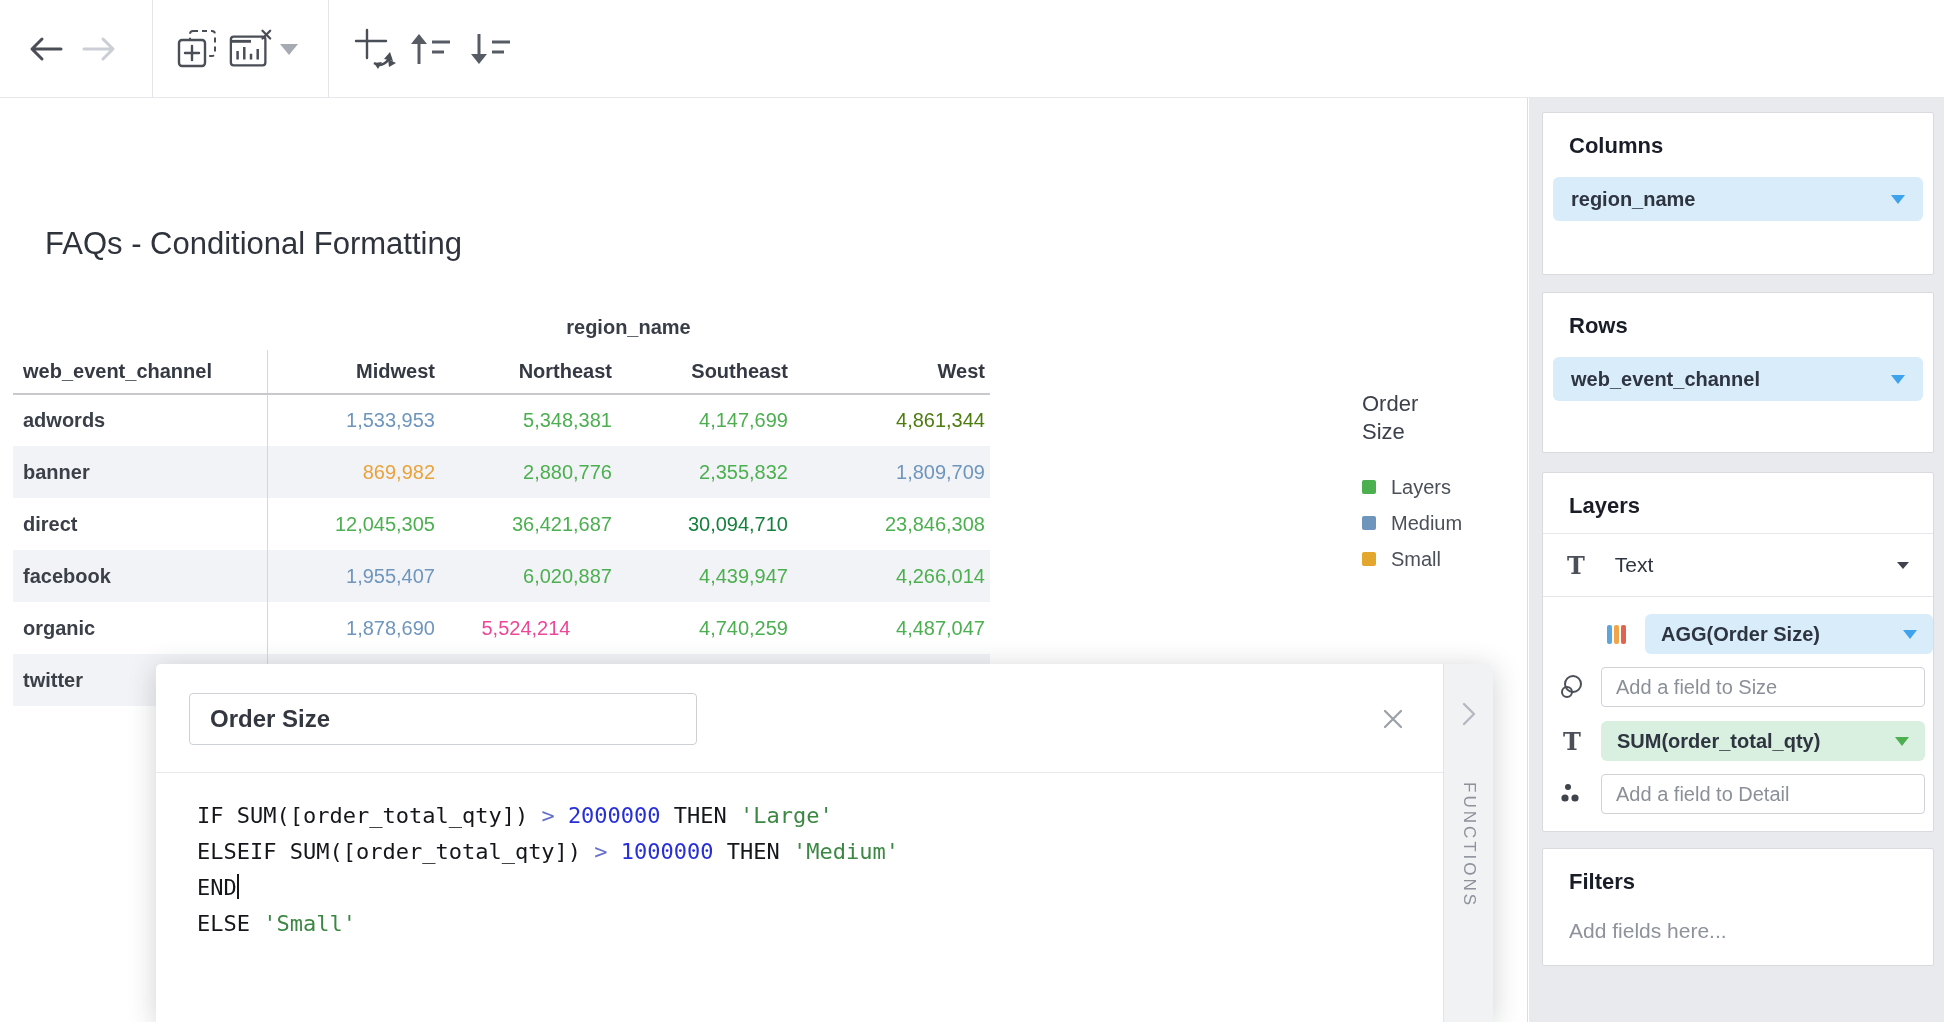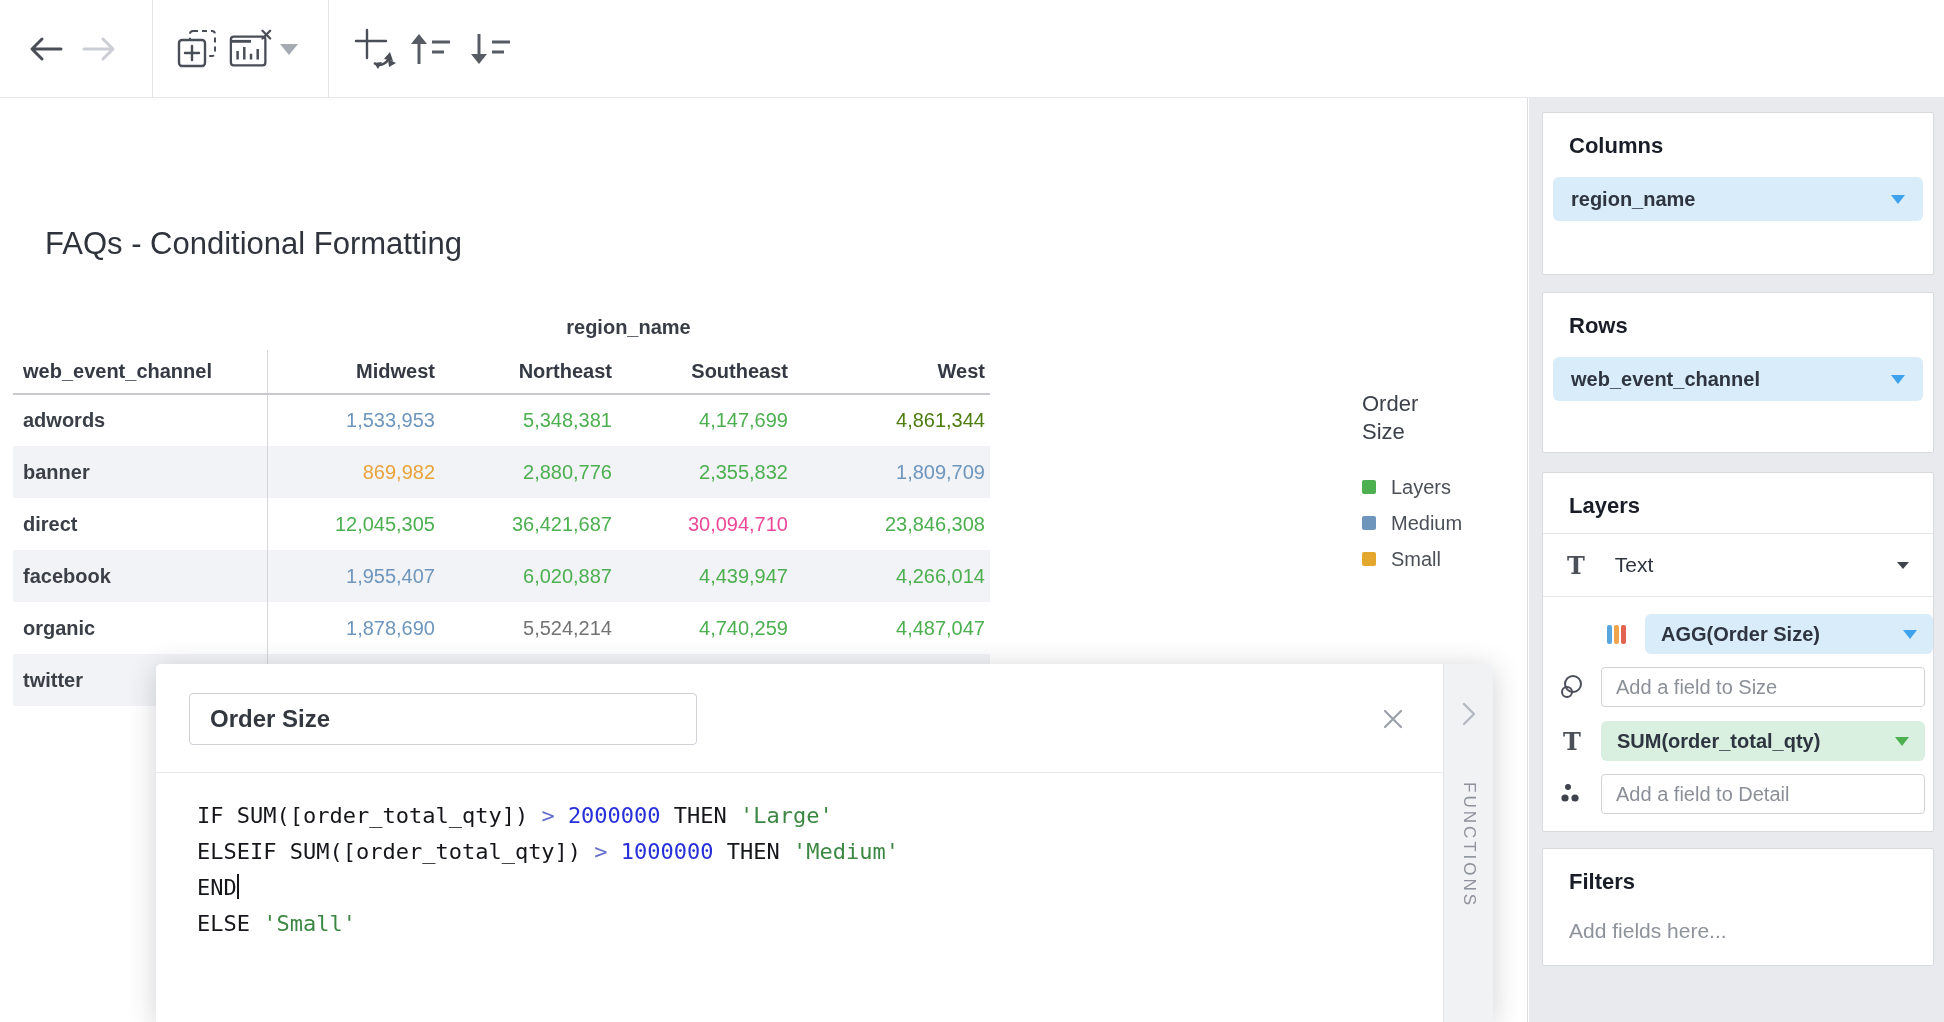--- a/index.html
+++ b/index.html
@@ -196,34 +196,34 @@
               <td class="rlabel">banner</td>
               <td class="vline" style="color: rgb(232, 163, 60);">869,982</td>
               <td style="color: rgb(76, 175, 80);">2,880,776</td>
               <td style="color: rgb(76, 175, 80);">2,355,832</td>
               <td style="color: rgb(110, 150, 189);">1,809,709</td>
             </tr>
             <tr>
               <td class="rlabel">direct</td>
               <td class="vline" style="color: rgb(76, 175, 80);">12,045,305</td>
               <td style="color: rgb(76, 175, 80);">36,421,687</td>
-              <td style="color: #ec4899;">30,094,710</td>
+              <td style="color: #15803d;">30,094,710</td>
               <td style="color: rgb(76, 175, 80);">23,846,308</td>
             </tr>
             <tr>
               <td class="rlabel">facebook</td>
               <td class="vline" style="color: rgb(110, 150, 189);">1,955,407</td>
               <td style="color: rgb(76, 175, 80);">6,020,887</td>
               <td style="color: rgb(76, 175, 80);">4,439,947</td>
               <td style="color: rgb(76, 175, 80);">4,266,014</td>
             </tr>
             <tr>
               <td class="rlabel">organic</td>
               <td class="vline" style="color: rgb(110, 150, 189);">1,878,690</td>
-              <td style="color: #737373;">5,524,214</td>
+              <td style="color: #ec4899; text-align: center;">5,524,214</td>
               <td style="color: rgb(76, 175, 80);">4,740,259</td>
               <td style="color: rgb(76, 175, 80);">4,487,047</td>
             </tr>
             <tr>
               <td class="rlabel">twitter</td>
               <td class="vline" style="color: rgb(110, 150, 189);">1,188,834</td>
               <td style="color: rgb(76, 175, 80);">2,826,625</td>
               <td style="color: rgb(110, 150, 189);">1,797,164</td>
               <td style="color: rgb(76, 175, 80);">2,451,903</td>
             </tr>

